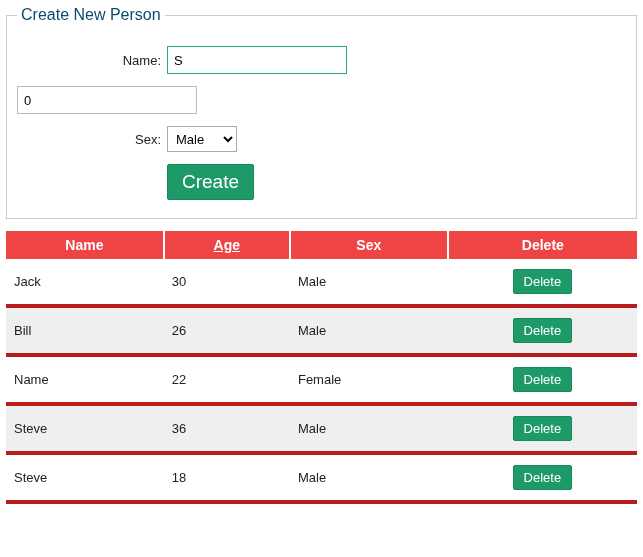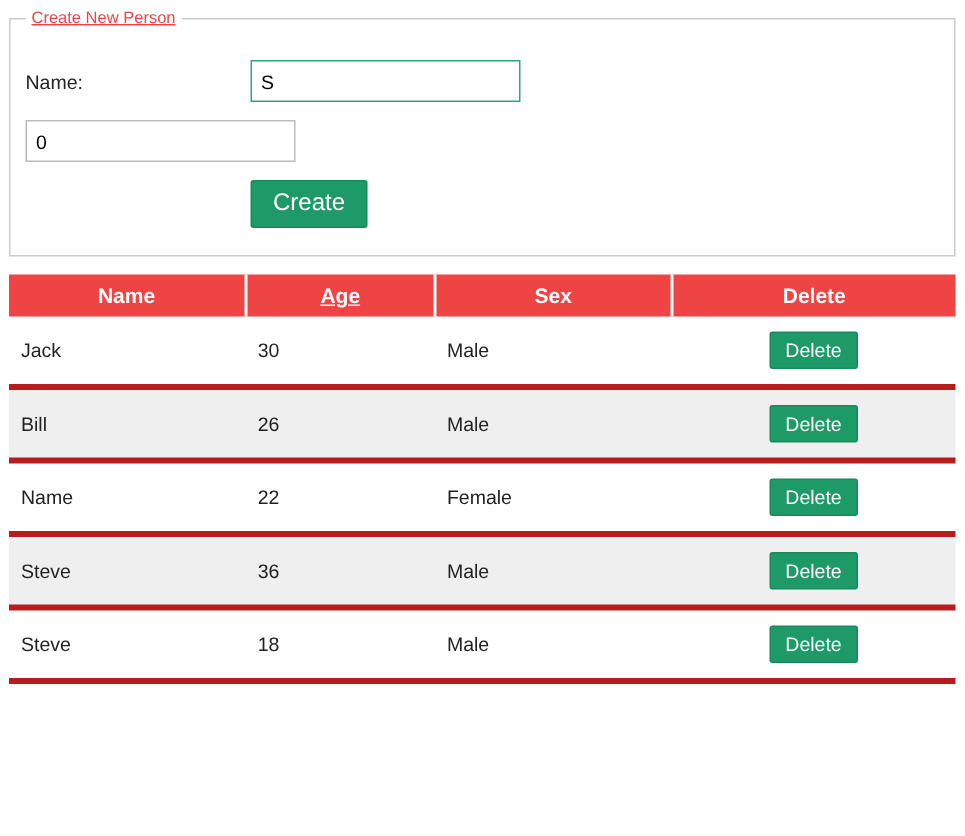--- a/index.html
+++ b/index.html
@@ -11,32 +11,32 @@
     padding: 6px;
     background: #fff;
     width: 643px;
   }
   fieldset.form-box {
     border: 1px solid #ccc;
     padding: 10px 10px 18px 10px;
     margin: 0 0 12px 0;
   }
   fieldset.form-box legend {
-    font-size: 11px;
-    color: #ef4444;
+    font-size: 16px;
+    color: #0c4a6e;
     padding: 0 4px;
-    text-decoration: underline;
   }
   .form-row {
     display: flex;
     align-items: center;
     margin: 12px 0;
   }
   .form-label {
     width: 150px;
+    text-align: right;
     padding-right: 6px;
     font-size: 13px;
     color: #222;
   }
   .text-input {
     height: 28px;
     border: 1px solid #bbb;
     padding: 3px 6px;
     font-size: 13px;
     width: 180px;
@@ -51,21 +51,21 @@
     font-size: 13px;
     padding: 2px 4px;
     background: #fff;
     width: 70px;
   }
   .button {
     background: #1d9a68;
     color: #fff;
     border: 1px solid #178a5b;
     padding: 6px 14px;
-    font-size: 16px;
+    font-size: 19px;
     cursor: pointer;
     border-radius: 2px;
   }
   .create-row { margin-left: 150px; margin-top: 8px; }
 
   table.data {
     width: 100%;
     border-collapse: collapse;
     table-layout: fixed;
   }
@@ -111,20 +111,24 @@
 
   <div class="form-row">
     <label class="form-label">Name:</label>
     <input type="text" class="text-input focused" value="S" style="">
   </div>
 
   <div class="form-row">
     <input type="text" class="text-input" value="0" style="">
   </div>
 
+  <div class="form-row">
+    <label class="form-label">Sex:</label>
+    <select class="select-input" id="sex-select"><option value="Male">Male</option><option value="Female">Female</option></select>
+  </div>
 
   <div class="create-row">
     <button class="button">Create</button>
   </div>
 </fieldset>
 
 <table class="data">
   <thead>
     <tr>
       <th class="col-name">Name</th>

